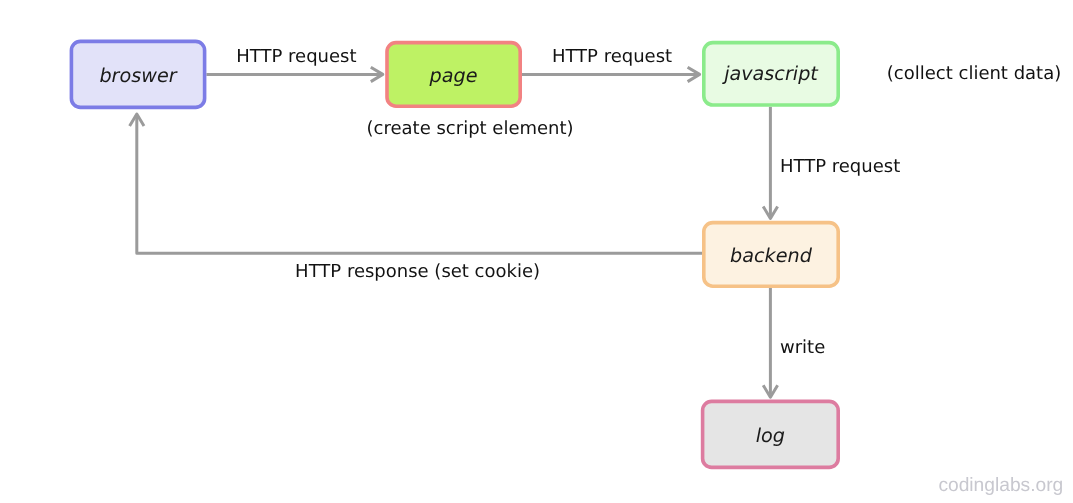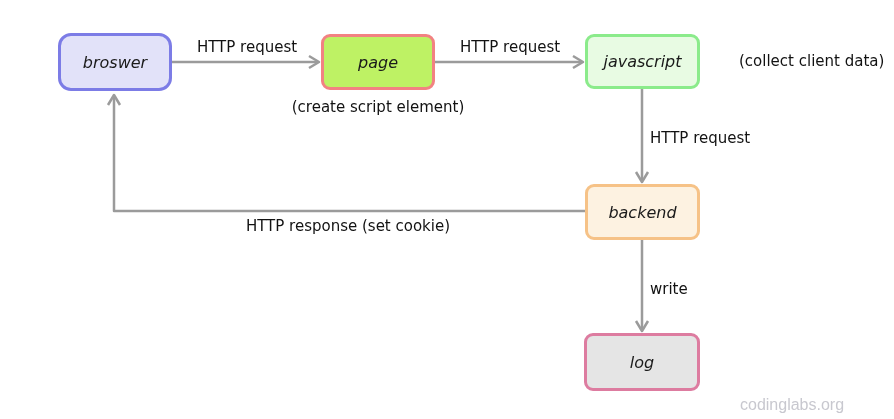--- a/index.html
+++ b/index.html
@@ -23,44 +23,44 @@
     border: 3px solid #999;
     border-radius: 9px;
     display: flex;
     align-items: center;
     justify-content: center;
     font-style: italic;
     font-size: 16px;
     color: #1a1a1a;
     background: #eee;
   }
-  #node-browser    { left: 58px;  top: 33px;  width: 114px; height: 58px; border-radius: 13px; }
+  #node-browser    { left: 58px;  top: 33px;  width: 114px; height: 58px; }
   #node-page       { left: 321px; top: 34px;  width: 114px; height: 56px; }
   #node-javascript { left: 585px; top: 34px;  width: 115px; height: 55px; }
   #node-backend    { left: 585px; top: 184px; width: 115px; height: 56px; }
   #node-log        { left: 584px; top: 333px; width: 116px; height: 58px; }
 
   .edge-label, .note {
     position: absolute;
     font-size: 15px;
     line-height: 17px;
     color: #121212;
     white-space: nowrap;
   }
   #lbl-browser-page { left: 172px; top: 39px;  width: 150px; text-align: center; }
   #lbl-page-js      { left: 435px; top: 39px;  width: 150px; text-align: center; }
   #lbl-js-backend   { left: 650px; top: 130px; }
   #lbl-backend-browser { left: 223px; top: 218px; width: 250px; text-align: center; }
   #lbl-backend-log  { left: 650px; top: 281px; }
-  #note-page        { left: 278px; top: 99px;  width: 200px; text-align: center; }
+  #note-page        { left: 278px; top: 99px;  width: 200px; text-align: right; }
   #note-js          { left: 707px; top: 53px; margin-left: 32px; }
 
   .watermark {
     position: absolute;
-    left: 740px; top: 396px;
+    left: 782px; top: 396px;
     font-size: 16px;
     color: #c8c8cf;
     font-family: "Liberation Sans", sans-serif;
   }
 </style>
 </head>
 <body>
 
 <div class="canvas">
 

